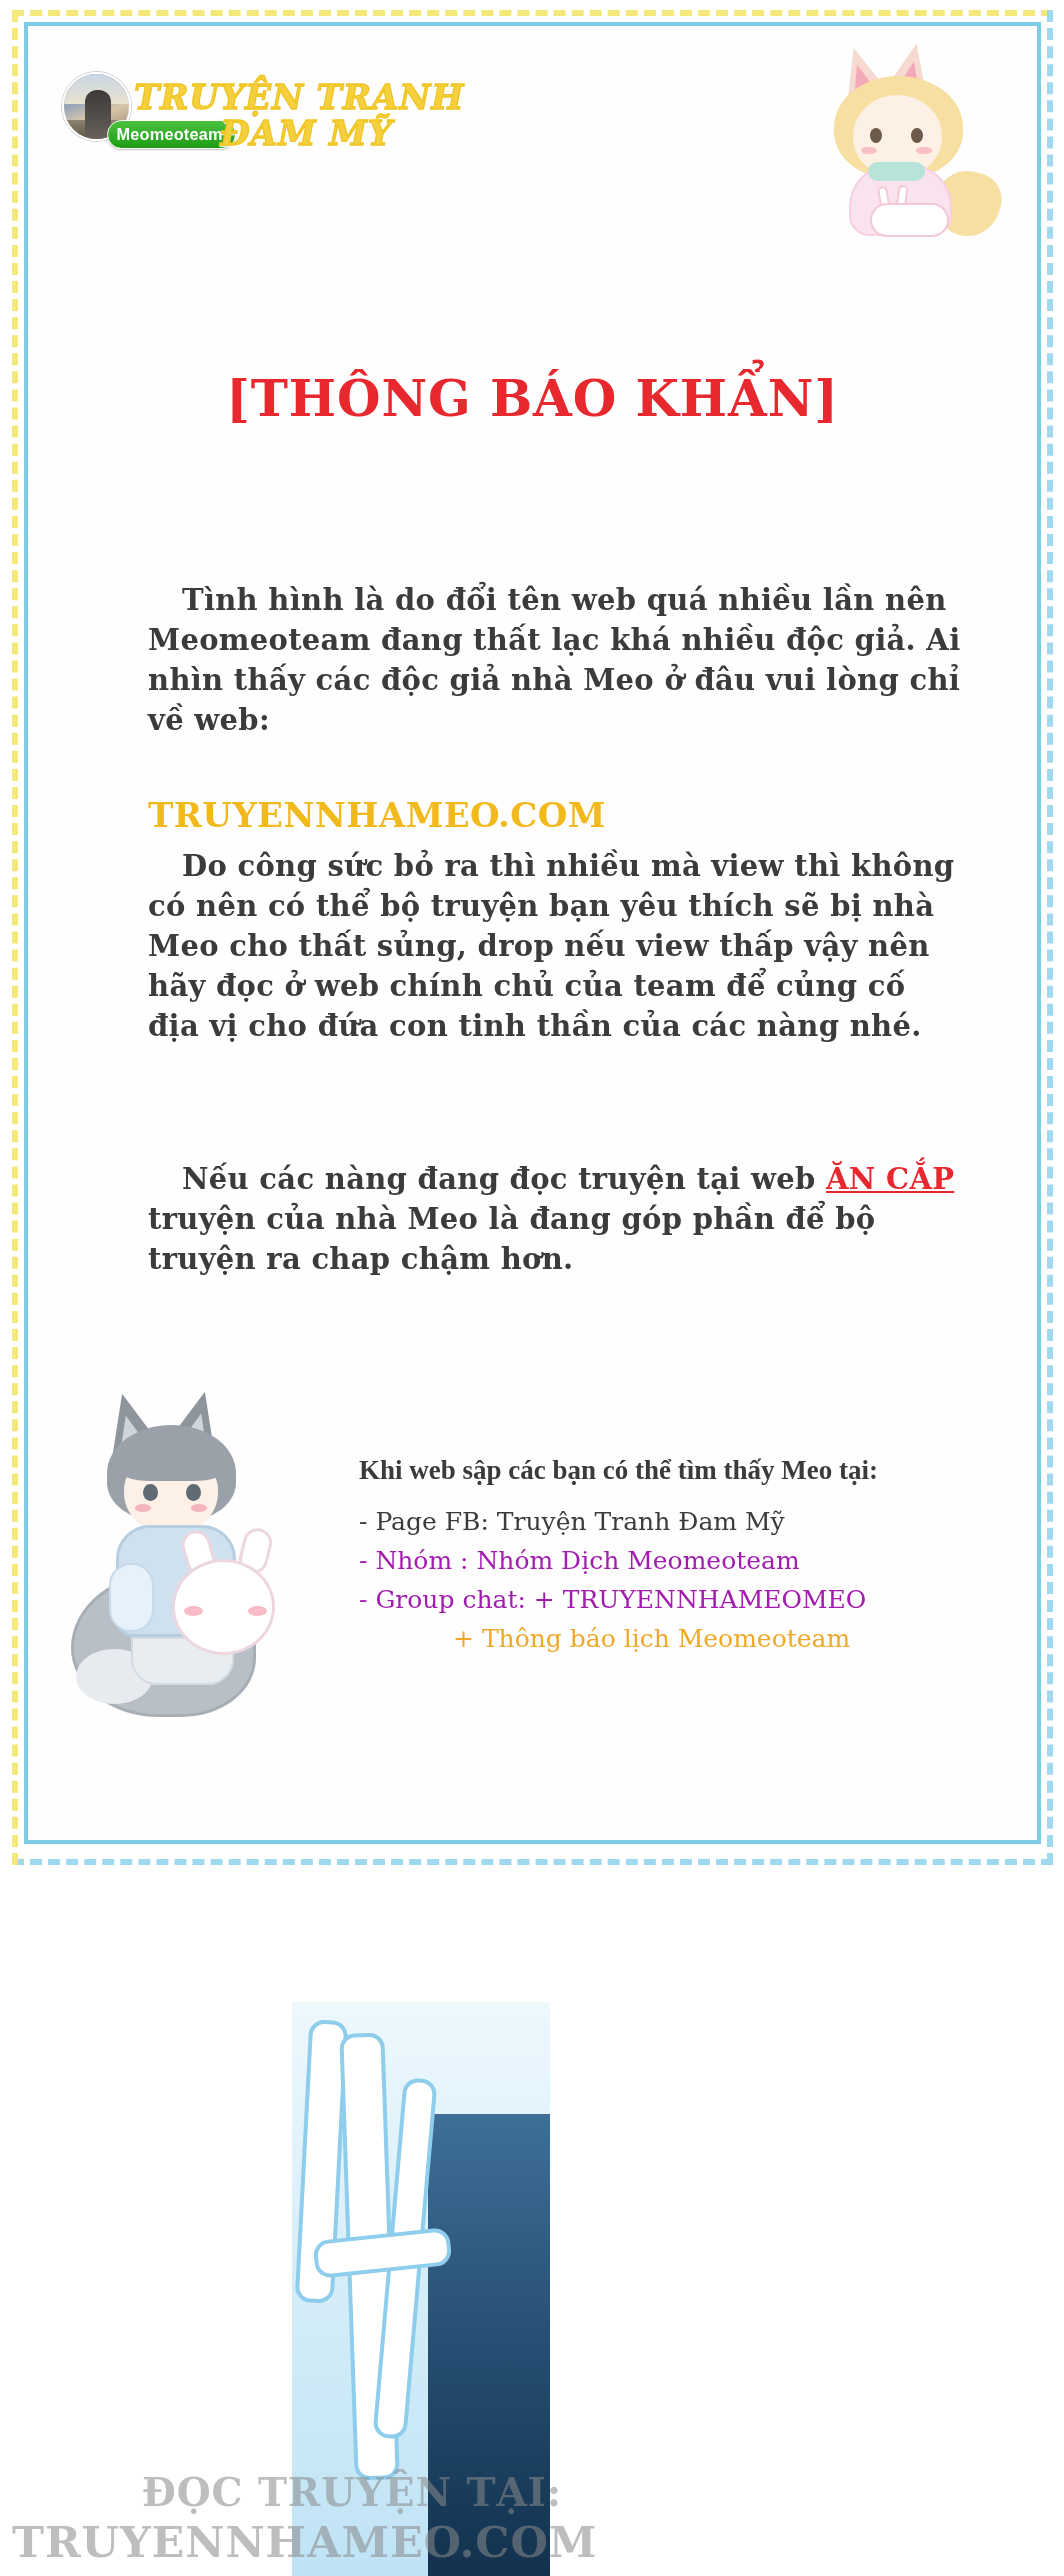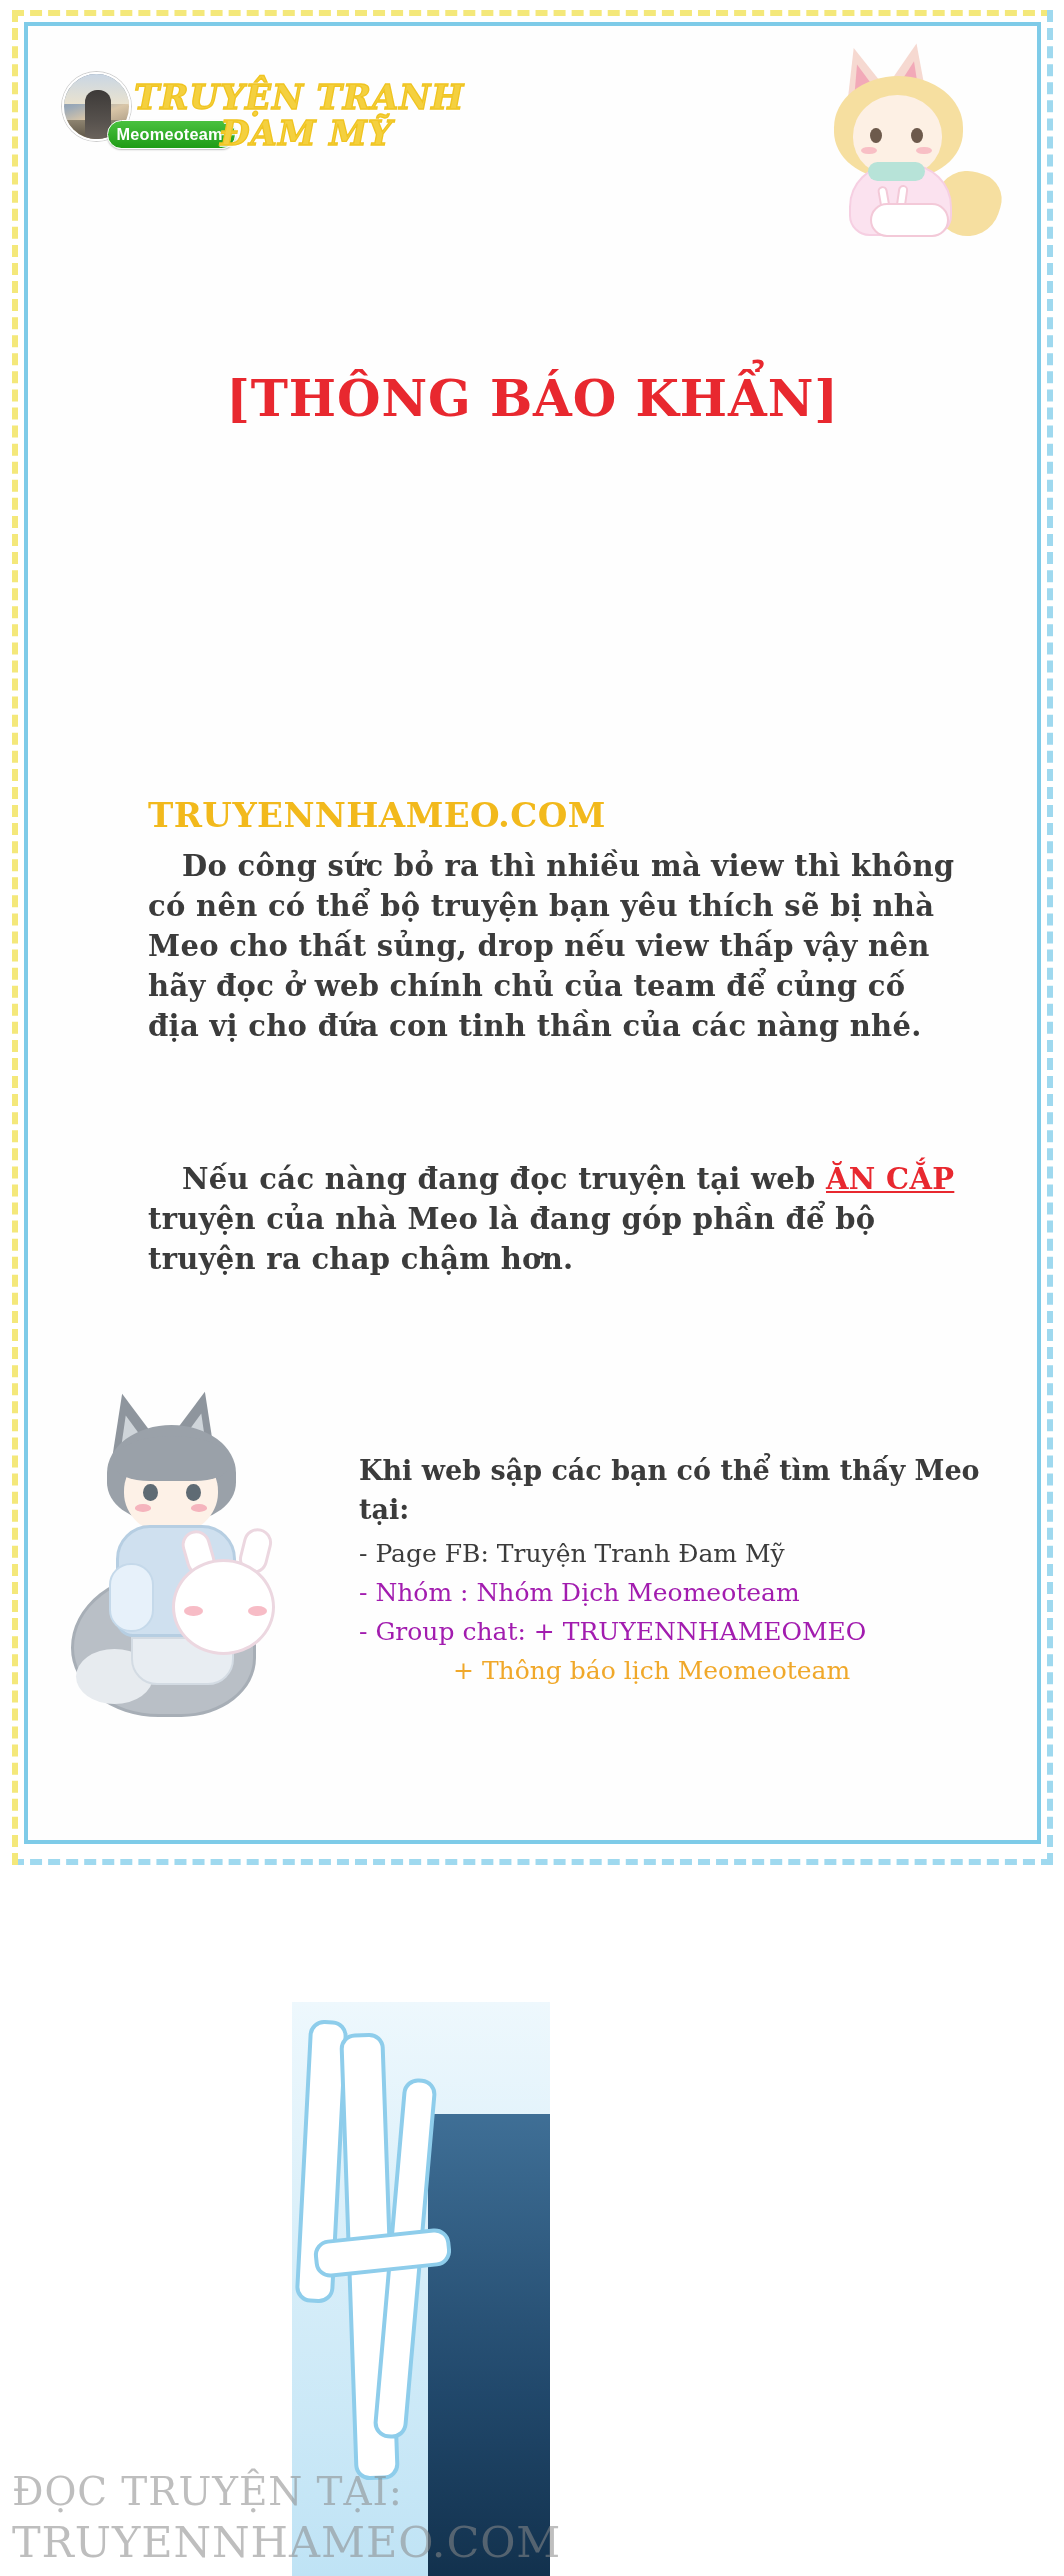--- a/index.html
+++ b/index.html
@@ -259,21 +259,21 @@
   .contact {
     position: absolute;
     left: 331px; top: 1425px;
     width: 635px;
     font-family: "DejaVu Serif", serif;
     font-size: 27px;
     line-height: 39px;
     color: #3b3b3b;
     font-weight: bold;
   }
-  .contact .lead { margin-bottom: 5px; }
+  .contact .lead { margin-bottom: 12px; font-family: Liberation Serif, serif; }
   .contact .item { font-weight: normal; font-size: 25px; }
   .contact .item.amber { color: #a21caf; }
   .contact .item.indent { padding-left: 94px; color: #f0a82a; }
 
   
   .sticker-bottom {
     position: absolute;
     left: 43px; top: 1365px;
     width: 240px; height: 361px;
   }
@@ -427,26 +427,27 @@
   .ss2 { left: 347px; top: 168px; width: 45px; height: 447px; transform: rotate(-2deg); }
   .ss3 { left: 388px; top: 213px; width: 34px; height: 361px; transform: rotate(5deg); }
   .ss4 { left: 314px; top: 369px; width: 137px; height: 38px; transform: rotate(-6deg); }
 
   
   .watermark {
     position: absolute;
     left: 12px; bottom: 8.6px;
     width: 550px;
     font-family: "DejaVu Serif", serif;
-    font-weight: normal;
+    font-weight: bold;
     font-size: 39px;
     line-height: 50px;
     color: #8a8a8a;
     opacity: .55;
     letter-spacing: 0.9px;
+    text-align: right;
   }
   .wm2 { font-size: 43px; }
 </style>
 </head>
 <body>
 
 <div id="page">
 
   <div class="dash-frame">
     <div class="dash-seg dash-top"></div>
@@ -484,20 +485,21 @@
       <div class="st-blush r"></div>
       <div class="st-body"></div>
       <div class="st-collar"></div>
       <div class="st-bunny-ear l"></div>
       <div class="st-bunny-ear r"></div>
       <div class="st-bunny"></div>
     </div>
 
     <div class="title">[THÔNG BÁO KHẨN]</div>
 
+    <div class="body-text p1">Tình hình là do đổi tên web quá nhiều lần nên Meomeoteam đang thất lạc khá nhiều độc giả. Ai nhìn thấy các độc giả nhà Meo ở đâu vui lòng chỉ về web:</div>
     <div class="web-url">TRUYENNHAMEO.COM</div>
     <div class="body-text p2">Do công sức bỏ ra thì nhiều mà view thì không có nên có thể bộ truyện bạn yêu thích sẽ bị nhà Meo cho thất sủng, drop nếu view thấp vậy nên hãy đọc ở web chính chủ của team để củng cố địa vị cho đứa con tinh thần của các nàng nhé.</div>
     <div class="body-text p3">
       <span>Nếu các nàng đang đọc truyện tại web </span><span class="steal">ĂN CẮP</span><span> truyện của nhà Meo là đang góp phần để bộ truyện ra chap chậm hơn.</span>
     </div>
 
     <div class="sticker-bottom">
       <div class="wb-tail"></div>
       <div class="wb-tail-tip"></div>
       <div class="wb-ear l"></div>

